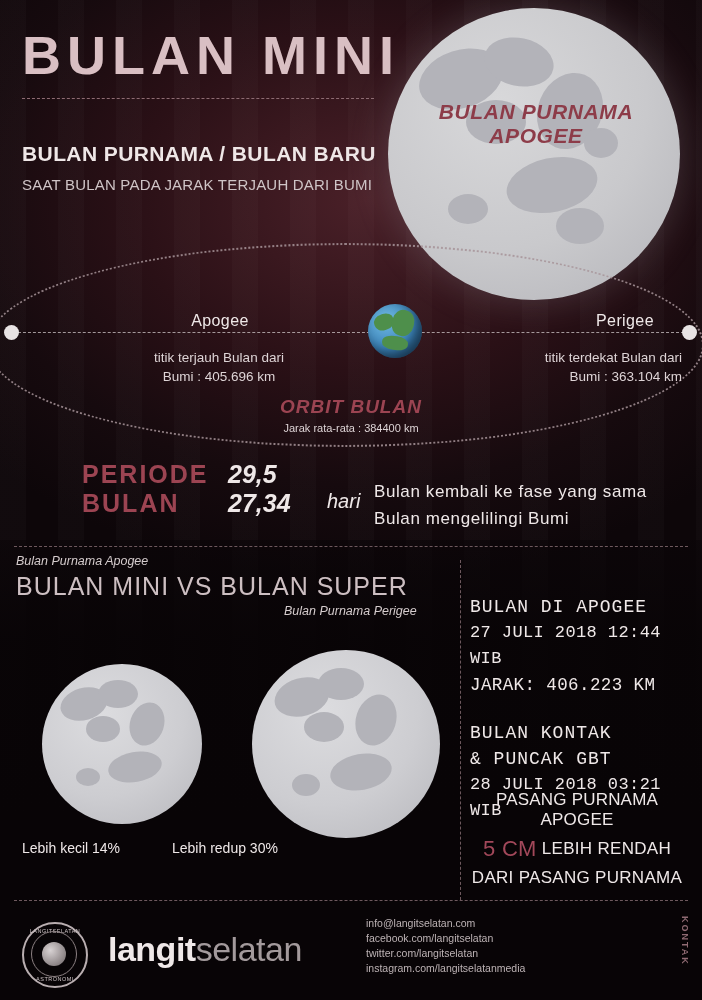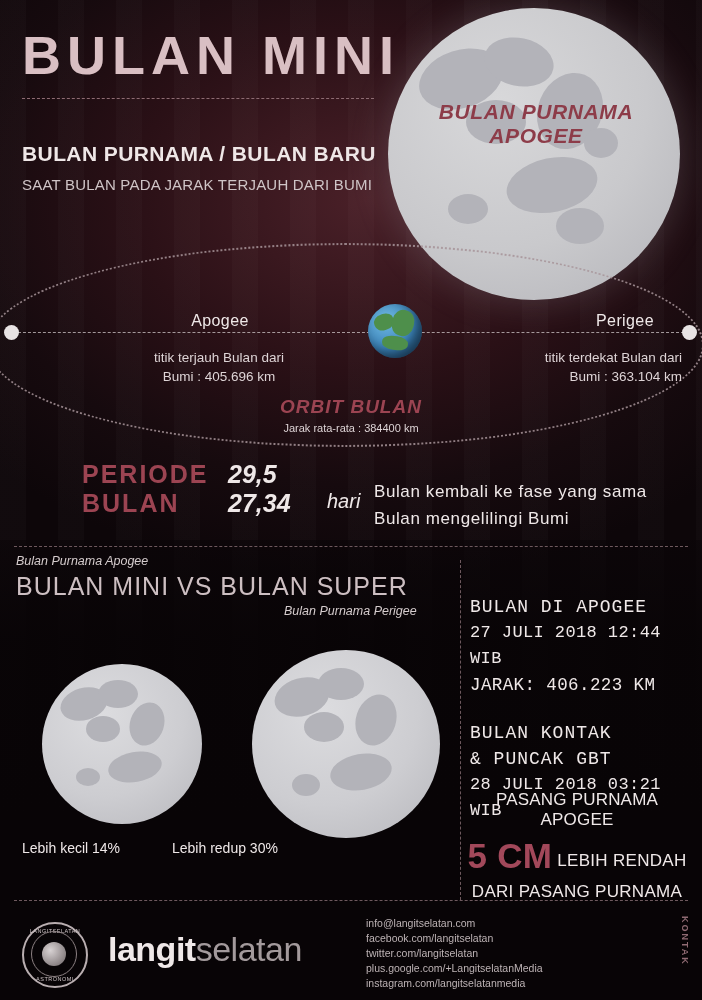--- a/index.html
+++ b/index.html
@@ -270,21 +270,21 @@
   }
   .info .blk { margin-bottom: 22px; }
   .info .l1 { font-size: 18px; letter-spacing: 1px; color: #efe8e8; line-height: 26px; }
   .info .l2 { font-size: 17px; letter-spacing: .4px; color: #efe8e8; line-height: 26px; }
   .info .l3 { font-size: 17.5px; letter-spacing: .4px; color: #efe8e8; line-height: 26px; }
   .tide {
     position: absolute; left: 462px; top: 790px; width: 230px; text-align: center;
   }
   .tide .t1 { font-size: 17px; letter-spacing: .2px; color: #efe8e8; }
   .tide .t2 { margin-top: 6px; font-size: 17px; letter-spacing: .3px; color: #efe8e8; }
-  .tide .big { font-size: 35px; font-weight: bold; color: #a2485a; vertical-align: -2px; }
+  .tide .big { font-size: 22px; font-weight: normal; color: #a2485a; vertical-align: -2px; }
   .tide .t3 { margin-top: 6px; font-size: 17px; letter-spacing: .3px; color: #efe8e8; }
 
   
   .logo-badge {
     position: absolute; left: 22px; top: 922px;
     width: 62px; height: 62px; border-radius: 50%;
     border: 2px solid #b9aeb0;
     color: #cfc5c7;
     font-size: 6px;
     text-align: center;
@@ -439,17 +439,16 @@
     </div>
     <div class="ring-bottom">ASTRONOMI</div>
   </div>
   <div class="brand">
     <b>langit</b><span>selatan</span>
   </div>
   <div class="contacts">
     <div>info@langitselatan.com</div>
     <div>facebook.com/langitselatan</div>
     <div>twitter.com/langitselatan</div>
-    <div>plus.google.com/+LangitselatanMedia</div>
     <div>instagram.com/langitselatanmedia</div>
   </div>
   <div class="kontak">KONTAK</div>
 </div>
 
 </body></html>

